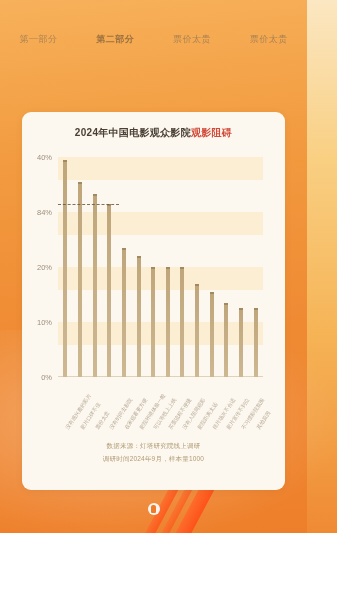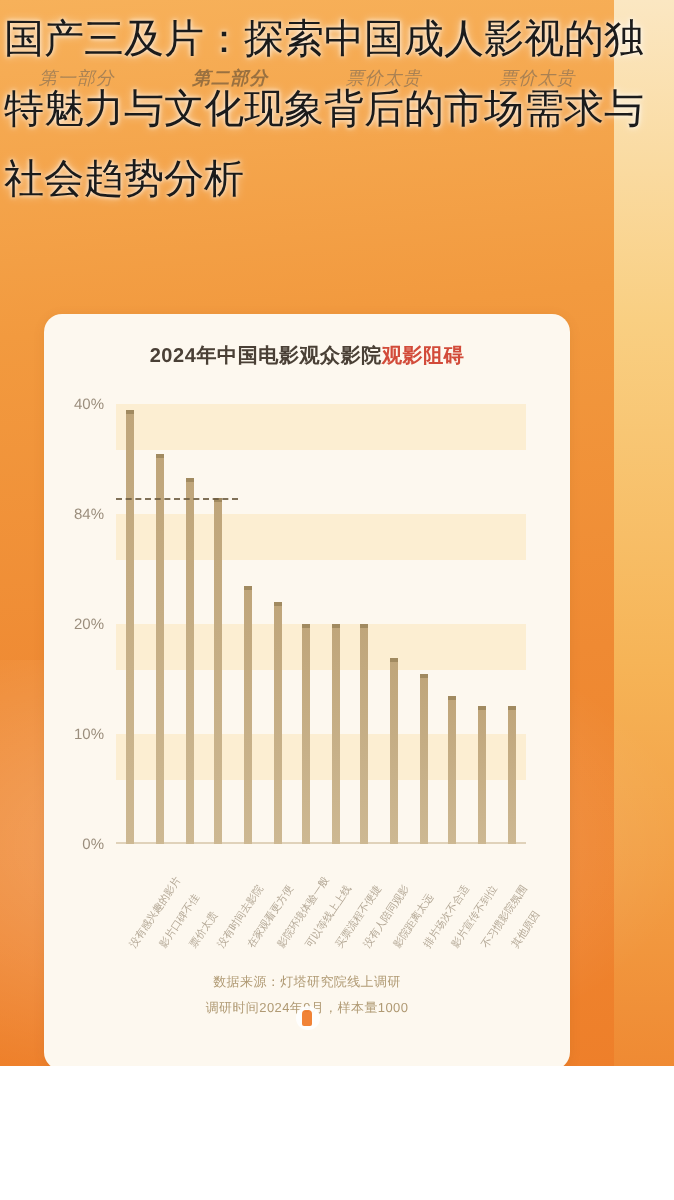--- a/index.html
+++ b/index.html
@@ -36,36 +36,35 @@
   
   #poster .rband{
     position:absolute;right:0;top:0;width:30px;height:533px;
     background:linear-gradient(180deg,#fbe7c2 0%,#f9cf82 30%,#f6b457 62%,#ef8a33 100%);
   }
 
   
   .poster-nav{
     position:absolute;left:0;top:30px;width:307px;height:18px;
     display:flex;align-items:center;justify-content:space-around;
-    font-size:9px;color:#6d6255;opacity:.55;letter-spacing:.5px;font-style:italic;
+    font-size:9px;color:#6d6255;opacity:.55;letter-spacing:.5px;
   }
   .poster-nav .seg.active{color:#3e372e;font-weight:bold;opacity:.9;}
   .poster-sub{
     position:absolute;left:16px;top:66px;width:285px;
     font-size:9.5px;line-height:15px;color:#c2705e;opacity:.62;
     letter-spacing:.4px;
   }
 
   
   #card{
     position:absolute;left:22px;top:112px;width:263px;height:378px;
     background:#fdf8ef;border-radius:9px;
     box-shadow:0 1px 6px rgba(120,70,20,.10);
     overflow:hidden;
-    margin-top:45px;
   }
 
   .chart-title{
     position:absolute;left:0;top:14px;width:263px;text-align:center;
     font-size:10px;font-weight:bold;color:#4a4036;letter-spacing:.3px;
     white-space:nowrap;
   }
   .chart-title .hl{color:#d24b3a;}
 
   
@@ -246,15 +245,14 @@
 
       <div class="src src1">数据来源：灯塔研究院线上调研</div>
       <div class="src src2">调研时间2024年9月，样本量1000</div>
     </div>
 
     <div id="logo">
       <span class="mark"></span>
     </div>
   </div>
 
-  <div id="headline">国产三及片：探索中国成人影视的独特魅力与文化现象背后的市场需求与社会趋势分析</div>
 
 </div>
 
 </body></html>

